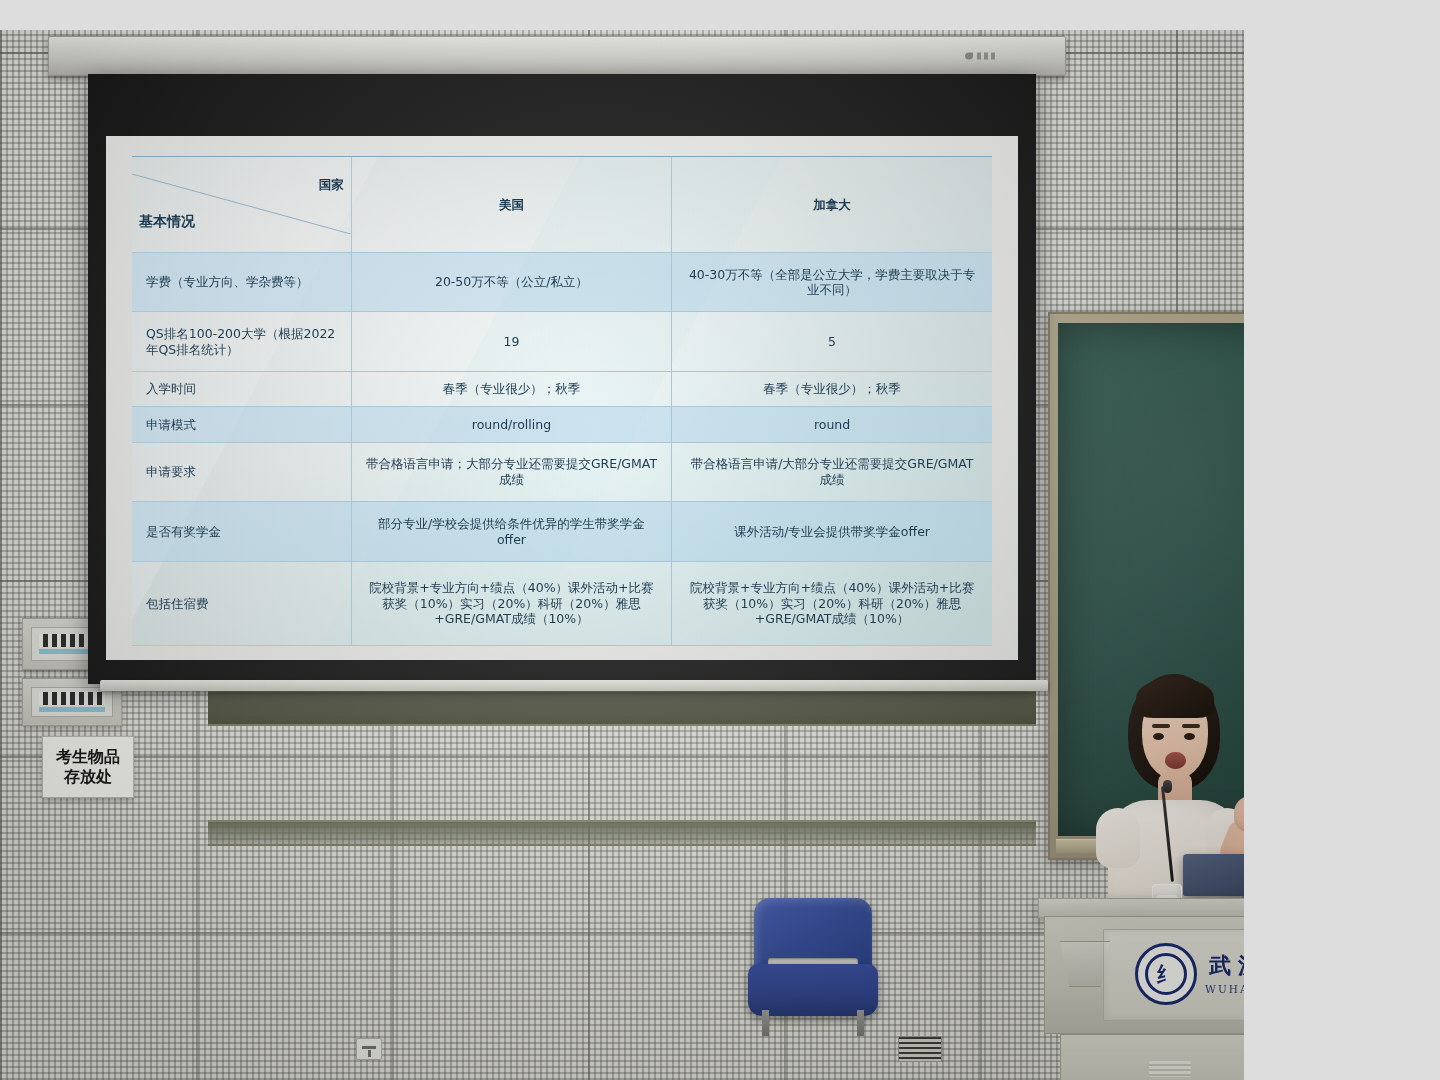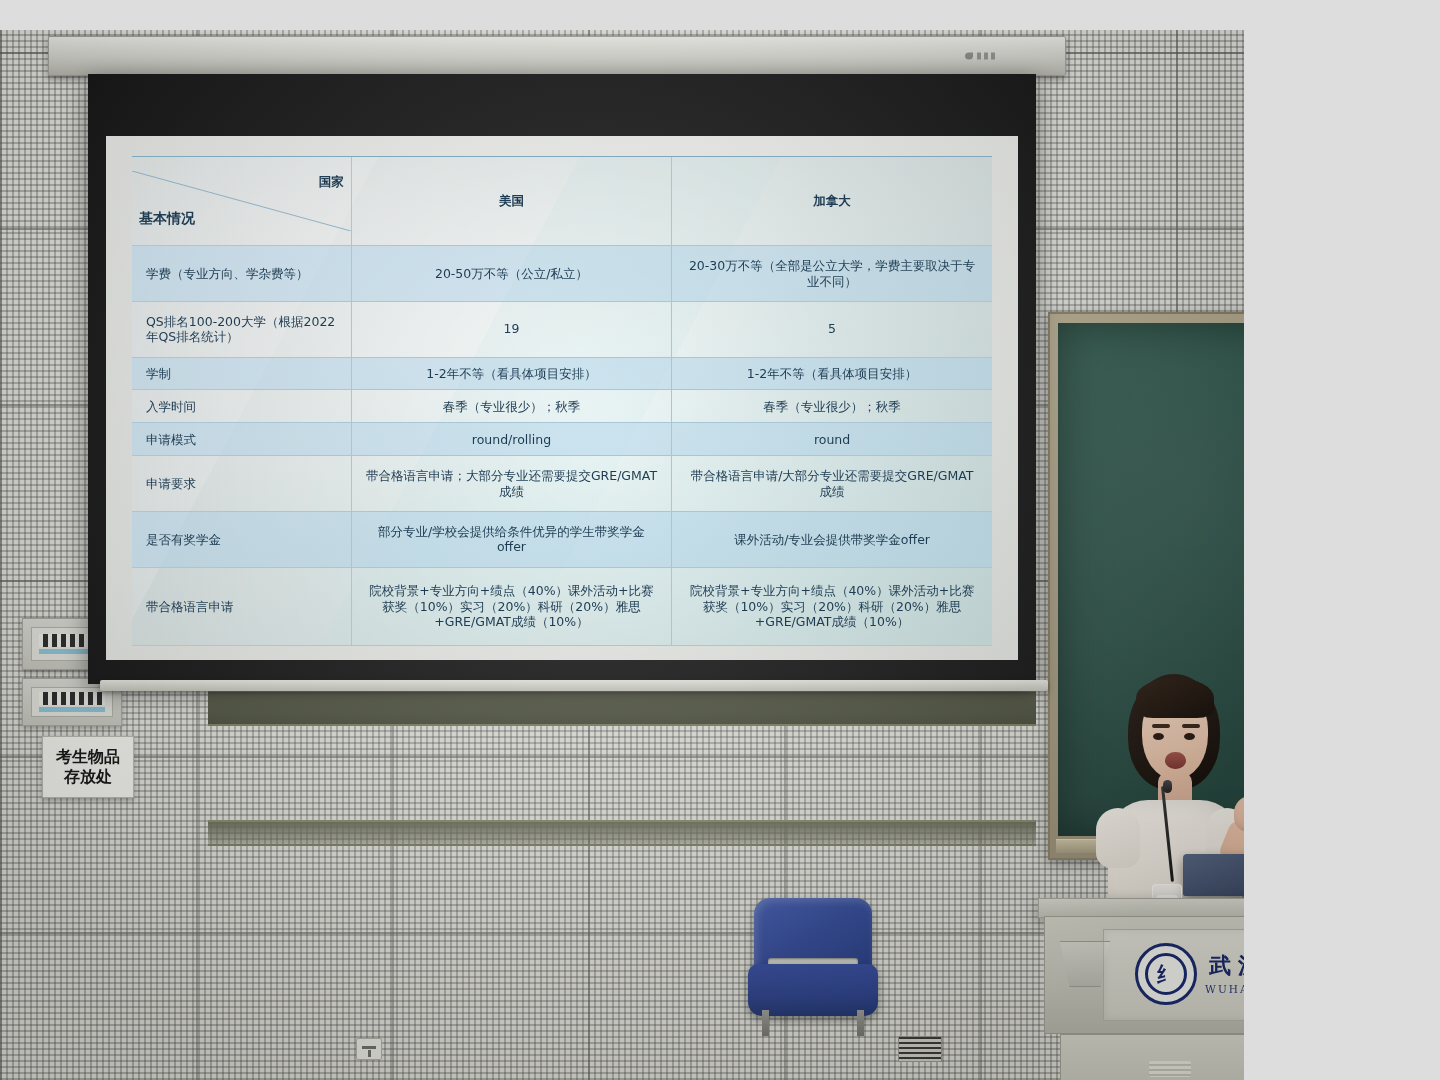--- a/index.html
+++ b/index.html
@@ -342,32 +342,27 @@
                   <div class="bot-left">基本情况</div>
                 </div>
               </td>
               <td class="val hdr-country" style="width:37.25%;">美国</td>
               <td class="val hdr-country" style="width:37.25%;">加拿大</td>
             </tr>
 
             <tr class="shade">
               <td class="lbl">学费（专业方向、学杂费等）</td>
               <td class="val">20-50万不等（公立/私立）</td>
-              <td class="val">20-30万不等（全部是公立大学，学费主要取决于专业不同）</td>
+              <td class="val">40-30万不等（全部是公立大学，学费主要取决于专业不同）</td>
             </tr>
             <tr>
               <td class="lbl">QS排名100-200大学（根据2022年QS排名统计）</td>
               <td class="val">19</td>
               <td class="val">5</td>
             </tr>
-            <tr class="shade">
-              <td class="lbl">学制</td>
-              <td class="val">1-2年不等（看具体项目安排）</td>
-              <td class="val">1-2年不等（看具体项目安排）</td>
-            </tr>
             <tr>
               <td class="lbl">入学时间</td>
               <td class="val">春季（专业很少）；秋季</td>
               <td class="val">春季（专业很少）；秋季</td>
             </tr>
             <tr class="shade">
               <td class="lbl">申请模式</td>
               <td class="val">round/rolling</td>
               <td class="val">round</td>
             </tr>
@@ -375,21 +370,21 @@
               <td class="lbl">申请要求</td>
               <td class="val">带合格语言申请；大部分专业还需要提交GRE/GMAT成绩</td>
               <td class="val">带合格语言申请/大部分专业还需要提交GRE/GMAT成绩</td>
             </tr>
             <tr class="shade">
               <td class="lbl">是否有奖学金</td>
               <td class="val">部分专业/学校会提供给条件优异的学生带奖学金offer</td>
               <td class="val">课外活动/专业会提供带奖学金offer</td>
             </tr>
             <tr>
-              <td class="lbl">带合格语言申请</td>
+              <td class="lbl">包括住宿费</td>
               <td class="val">院校背景+专业方向+绩点（40%）课外活动+比赛获奖（10%）实习（20%）科研（20%）雅思+GRE/GMAT成绩（10%）</td>
               <td class="val">院校背景+专业方向+绩点（40%）课外活动+比赛获奖（10%）实习（20%）科研（20%）雅思+GRE/GMAT成绩（10%）</td>
             </tr>
           </tbody>
         </table>
       </div>
     </div>
   </div>
 
   <div class="screen-bottom-bar" style="left:100px; top:650px; width:948px; height:11px;"></div>

